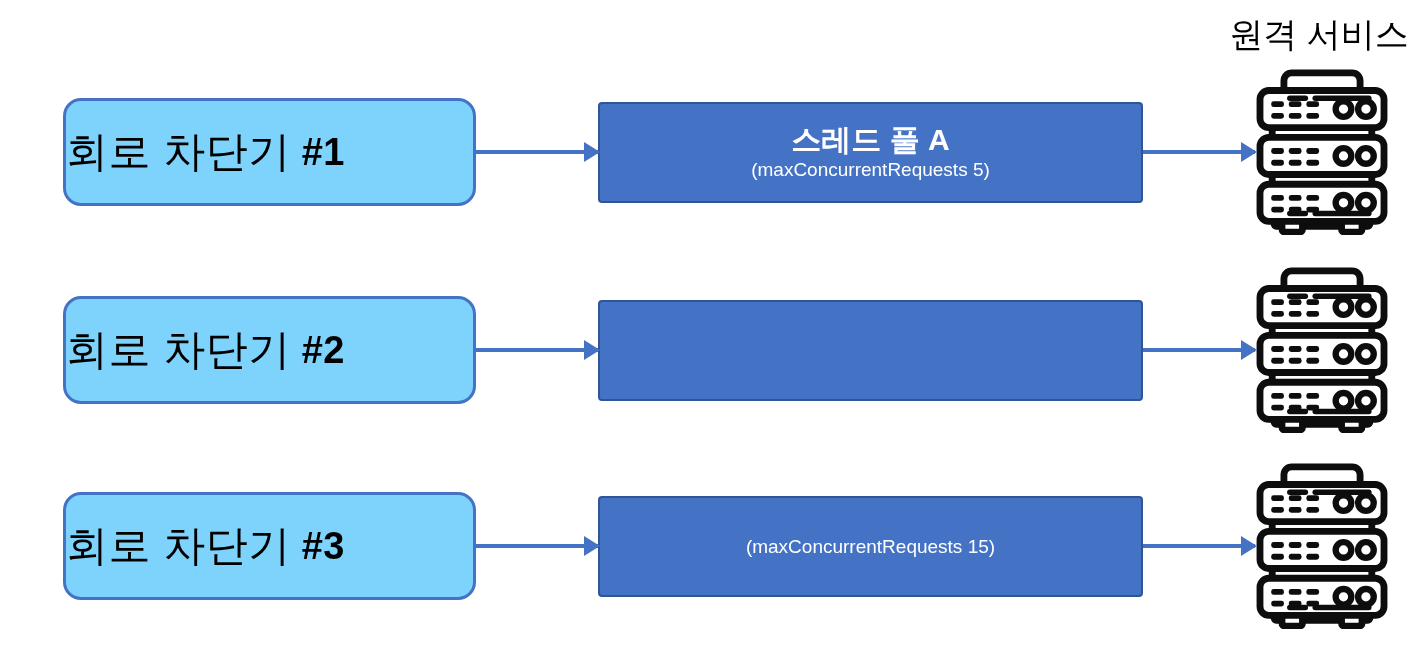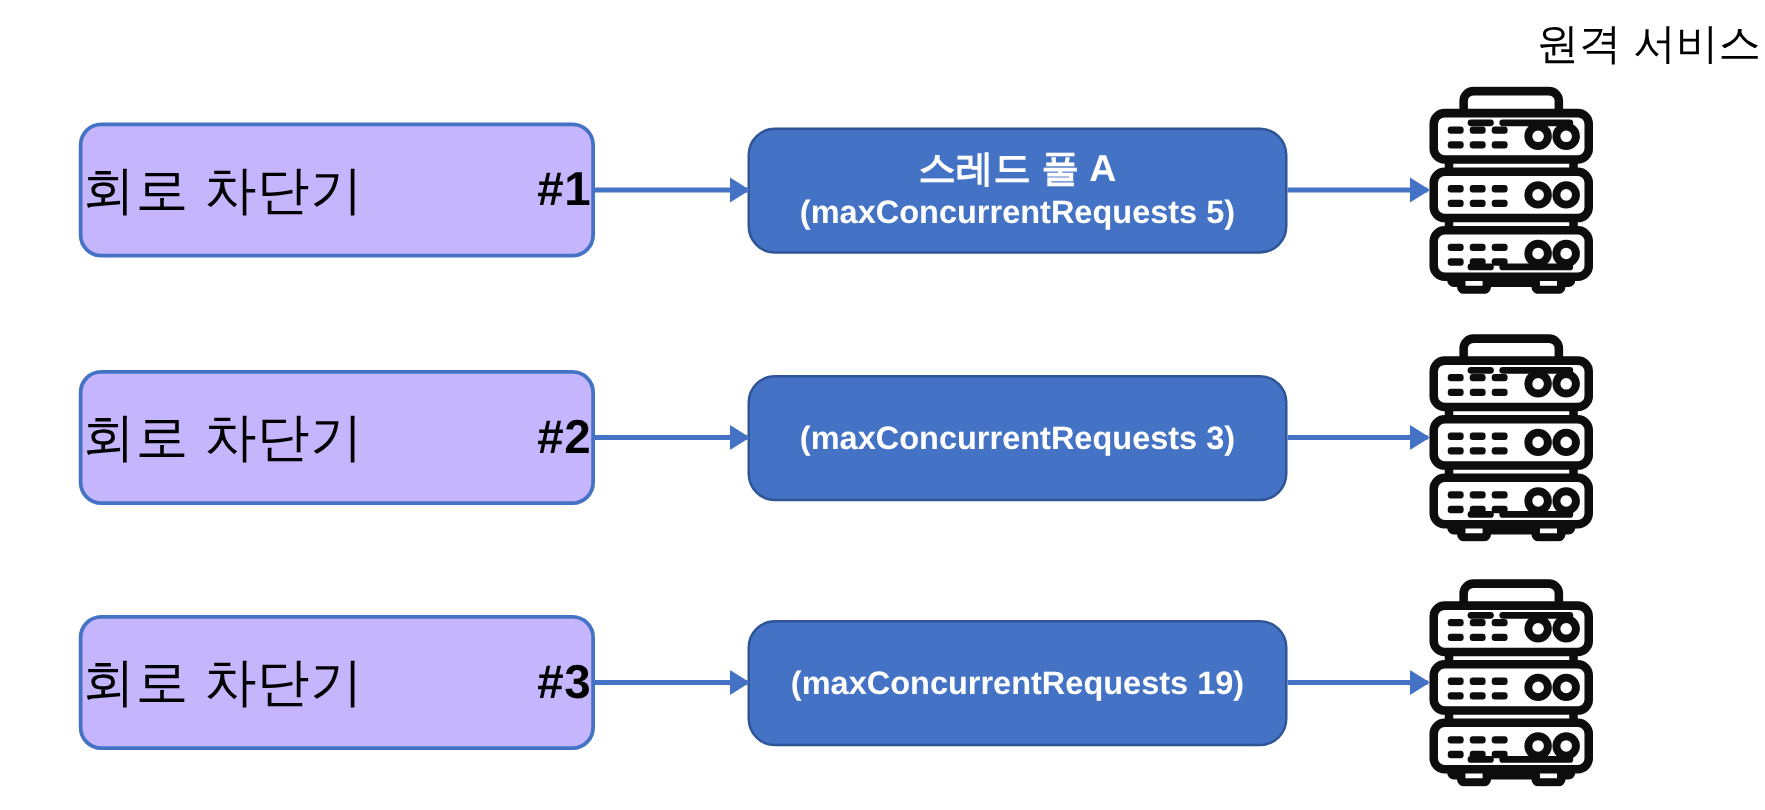--- a/index.html
+++ b/index.html
@@ -26,22 +26,22 @@
     align-items:center;
   }
   .row.r1{top:47px;}
   .row.r2{top:245px;}
   .row.r3{top:441px;}
 
   .breaker{
     width:413px;height:108px;
     border:3px solid var(--accent-blue);
     border-radius:18px;
-    background:#c4b5fd;
-    display:flex;align-items:center;justify-content:space-between;
+    background:#7dd3fc;
+    display:flex;align-items:center;justify-content:flex-start;
     font-size:42px;
     color:var(--breaker-text-black);
     letter-spacing:0.5px;
     flex:0 0 auto;
   }
   .breaker .num{font-weight:bold;margin-left:11px;font-size:38px;}
 
   .arrow{
     flex:0 0 auto;
     height:4px;
@@ -55,32 +55,32 @@
     position:absolute;
     right:-2px;top:50%;
     transform:translateY(-50%);
     width:0;height:0;
     border-left:16px solid var(--accent-blue);
     border-top:10px solid transparent;
     border-bottom:10px solid transparent;
   }
 
   .pool{
-    width:432px;height:101px;
+    width:545px;height:101px;
     background:var(--accent-blue);
     border:2.5px solid var(--pool-border-blue);
-    border-radius:22px;
+    border-radius:4px;
     color:var(--pool-text-white);
     display:flex;flex-direction:column;
     align-items:center;justify-content:center;
     text-align:center;
     flex:0 0 auto;
   }
   .pool-title{font-size:30px;font-weight:bold;line-height:1.15;}
-  .pool-subtitle{font-size:26px;font-weight:700;line-height:1.15;margin-top:2px;}
+  .pool-subtitle{font-size:19px;font-weight:400;line-height:1.15;margin-top:2px;}
 
   .server{
     width:134px;height:166px;
     flex:0 0 auto;
   }
   .server svg{width:100%;height:100%;display:block;}
 
   .remote-label{
     position:absolute;
     top:12px;left:1216px;width:206px;
@@ -167,38 +167,37 @@
     </div>
   </div>
 
   <div class="row r2">
     <div class="breaker">
       <span>회로 차단기</span>
       <span class="num">#2</span>
     </div>
     <div class="arrow a1"></div>
     <div class="pool">
-      <div class="pool-subtitle">(maxConcurrentRequests 3)</div>
     </div>
     <div class="arrow a2"></div>
     <div class="server">
       <svg viewBox="0 0 134 170">
           <use href="#server-rack"></use>
         </svg>
     </div>
   </div>
 
   <div class="row r3">
     <div class="breaker">
       <span>회로 차단기</span>
       <span class="num">#3</span>
     </div>
     <div class="arrow a1"></div>
     <div class="pool">
-      <div class="pool-subtitle">(maxConcurrentRequests 19)</div>
+      <div class="pool-subtitle">(maxConcurrentRequests 15)</div>
     </div>
     <div class="arrow a2"></div>
     <div class="server">
       <svg viewBox="0 0 134 170">
           <use href="#server-rack"></use>
         </svg>
     </div>
   </div>
 
 </div>

